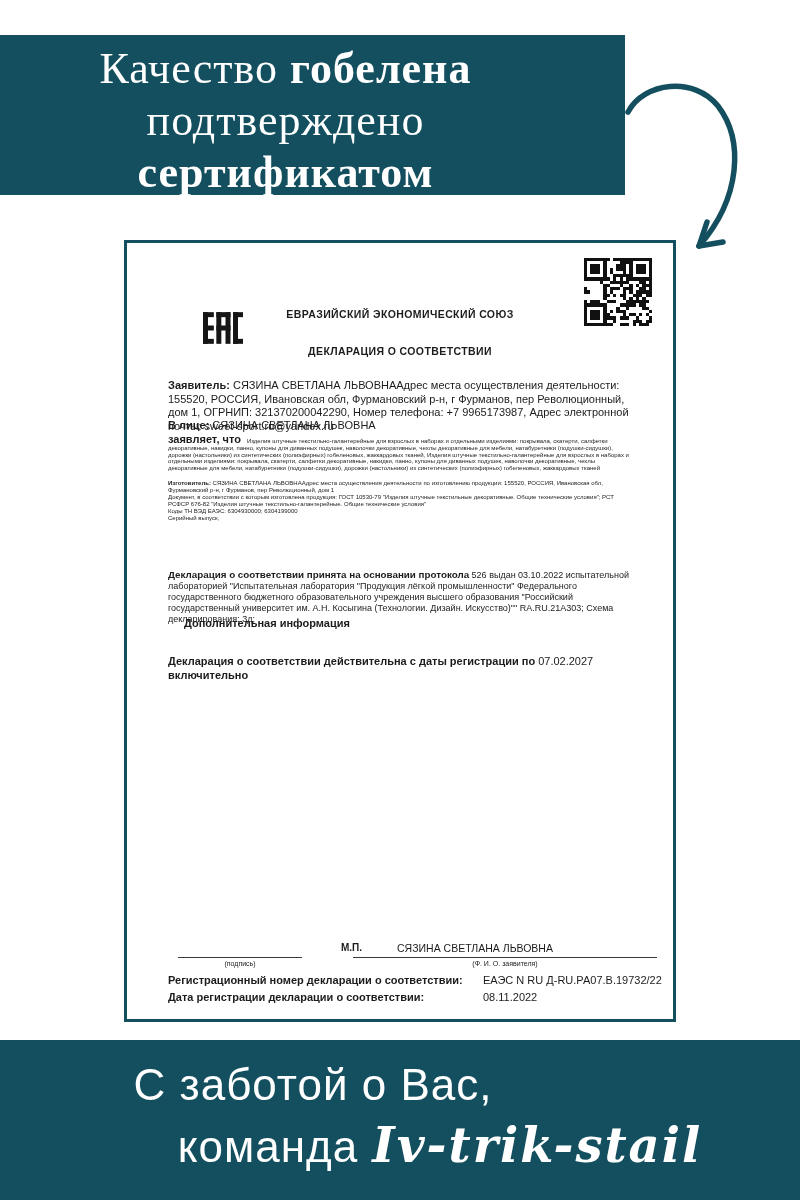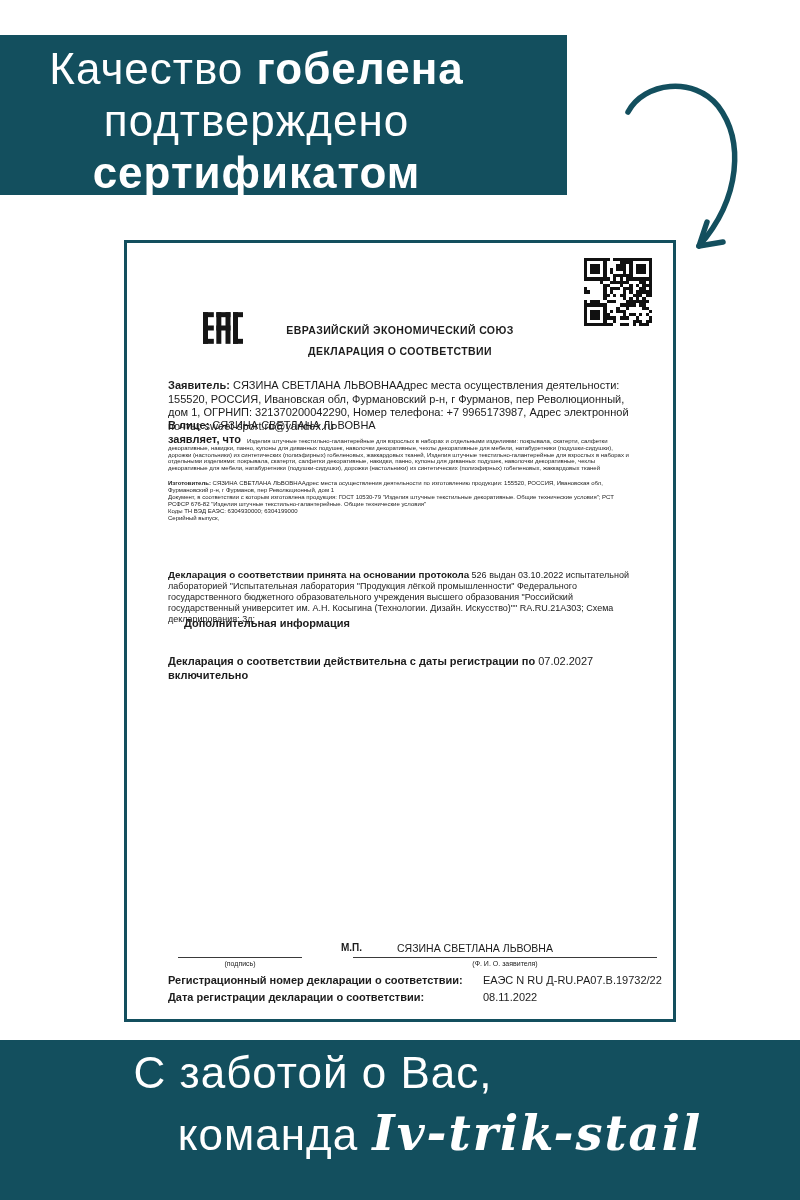--- a/index.html
+++ b/index.html
@@ -2,30 +2,30 @@
 <html><head>
 <meta charset="utf-8">
 <style>
   * { margin:0; padding:0; box-sizing:border-box; }
   html,body { width:800px; height:1200px; background:#ffffff; overflow:hidden;
               font-family:"Liberation Sans", sans-serif; }
   .page { position:relative; width:800px; height:1200px; background:#fff; }
 
   
   .top-banner {
-    position:absolute; left:0; top:35px; width:567px; height:160px;
+    position:absolute; left:0; top:35px; width:625px; height:160px;
     background:#134f5e; color:#fff; text-align:center;
-    padding:8px 64px 0 10px; line-height:52px; font-size:44px;
+    padding:8px 64px 0 10px; line-height:52px; font-size:44px;font-family:Liberation Serif, serif;
   }
   .top-banner .reg { font-weight:400; letter-spacing:1px; }
   .top-banner .bld { font-weight:700; letter-spacing:1px; }
 
   .bottom-banner {
     position:absolute; left:0; top:1040px; width:800px; height:160px;
-    background:#134f5e; color:#fff; font-size:44px; padding-top:4px;
+    background:#134f5e; color:#fff; font-size:44px; padding-top:16px;
   }
   .bottom-banner .l1 { text-align:center; transform:translateX(-87px);
                        font-weight:400; letter-spacing:1px; line-height:58px; }
   .bottom-banner .l2 { text-align:center; transform:translateX(40px);
                        font-weight:400; letter-spacing:1px; line-height:62px; }
   .bottom-banner .script {
     font-family:"DejaVu Serif", cursive; font-style:italic; font-weight:700;
     font-size:48px; letter-spacing:2px; padding-left:14px;
   }
 
@@ -34,21 +34,21 @@
 
   
   .cert {
     position:absolute; left:124px; top:240px; width:552px; height:782px;
     background:#fff; border:3px solid #134f5e; color:#1c1c1c;
   }
   .cert .abs { position:absolute; }
   .qr { right:21px; top:15px; width:68px; height:68px; }
   .eac { left:76px; top:66px; width:40px; height:38px; }
   .hdr { left:0; width:100%; text-align:center; font-weight:700; font-size:10.5px; letter-spacing:.4px; }
-  .hdr1 { top:81px; } .hdr2 { top:102px; }
+  .hdr1 { top:65px; } .hdr2 { top:102px; }
 
   .block { left:41px; width:466px; font-size:11px; line-height:13.6px; }
   .b { font-weight:700; }
   .small  { font-size:6px;  line-height:6.8px; }
   .small2 { font-size:6px;  line-height:7.0px; }
   .blk-applicant   { top:122px;margin-top:14px; }
   .blk-person      { top:176px; }
   .blk-declares    { top:193px; }
   .blk-declares .b { font-size:11px; padding-right:6px; }
   .blk-manufacturer{ top:237px; }

